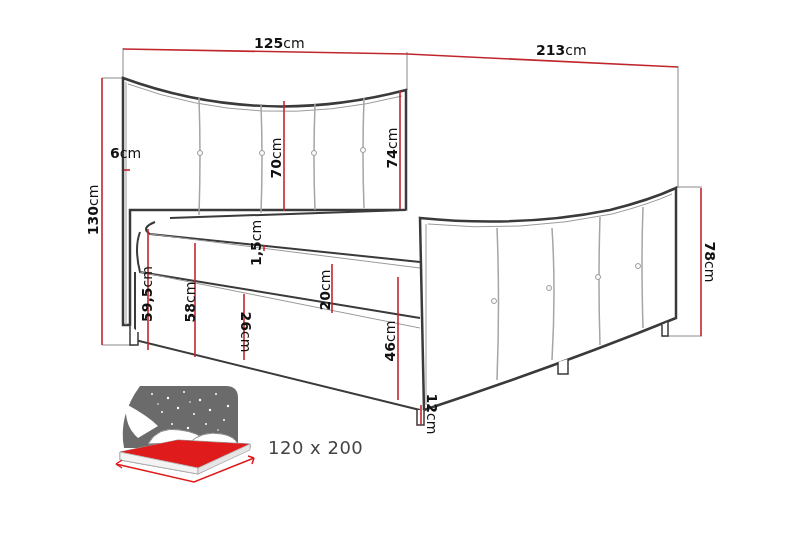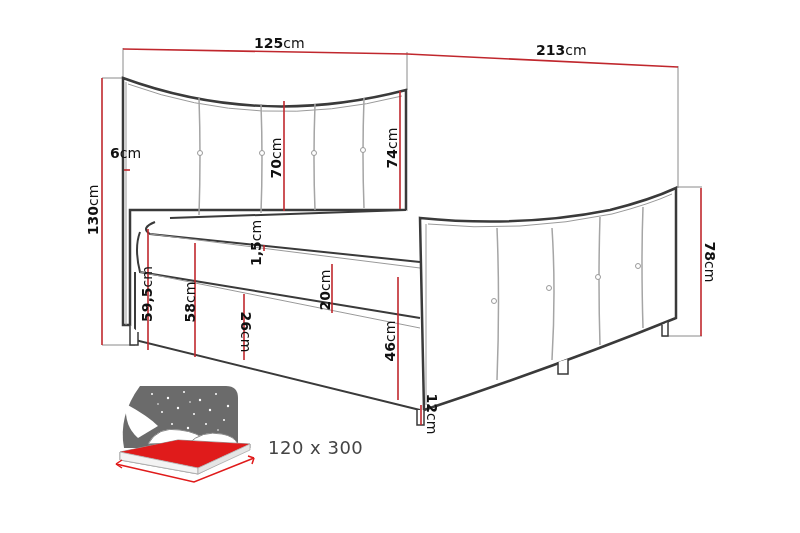--- a/index.html
+++ b/index.html
@@ -179,14 +179,14 @@
   <div class="dim-label rot-ccw" style="left:370px; top:334px;">
     <b>46</b><span class="unit">cm</span>
   </div>
   <div class="dim-label rot-cw" style="left:690px; top:255px;">
     <b>78</b><span class="unit">cm</span>
   </div>
   <div class="dim-label rot-cw" style="left:412px; top:407px;">
     <b>12</b><span class="unit">cm</span>
   </div>
 
-  <div class="size-label">120 x 300</div>
+  <div class="size-label">120 x 200</div>
 </div>
 
 </body></html>

